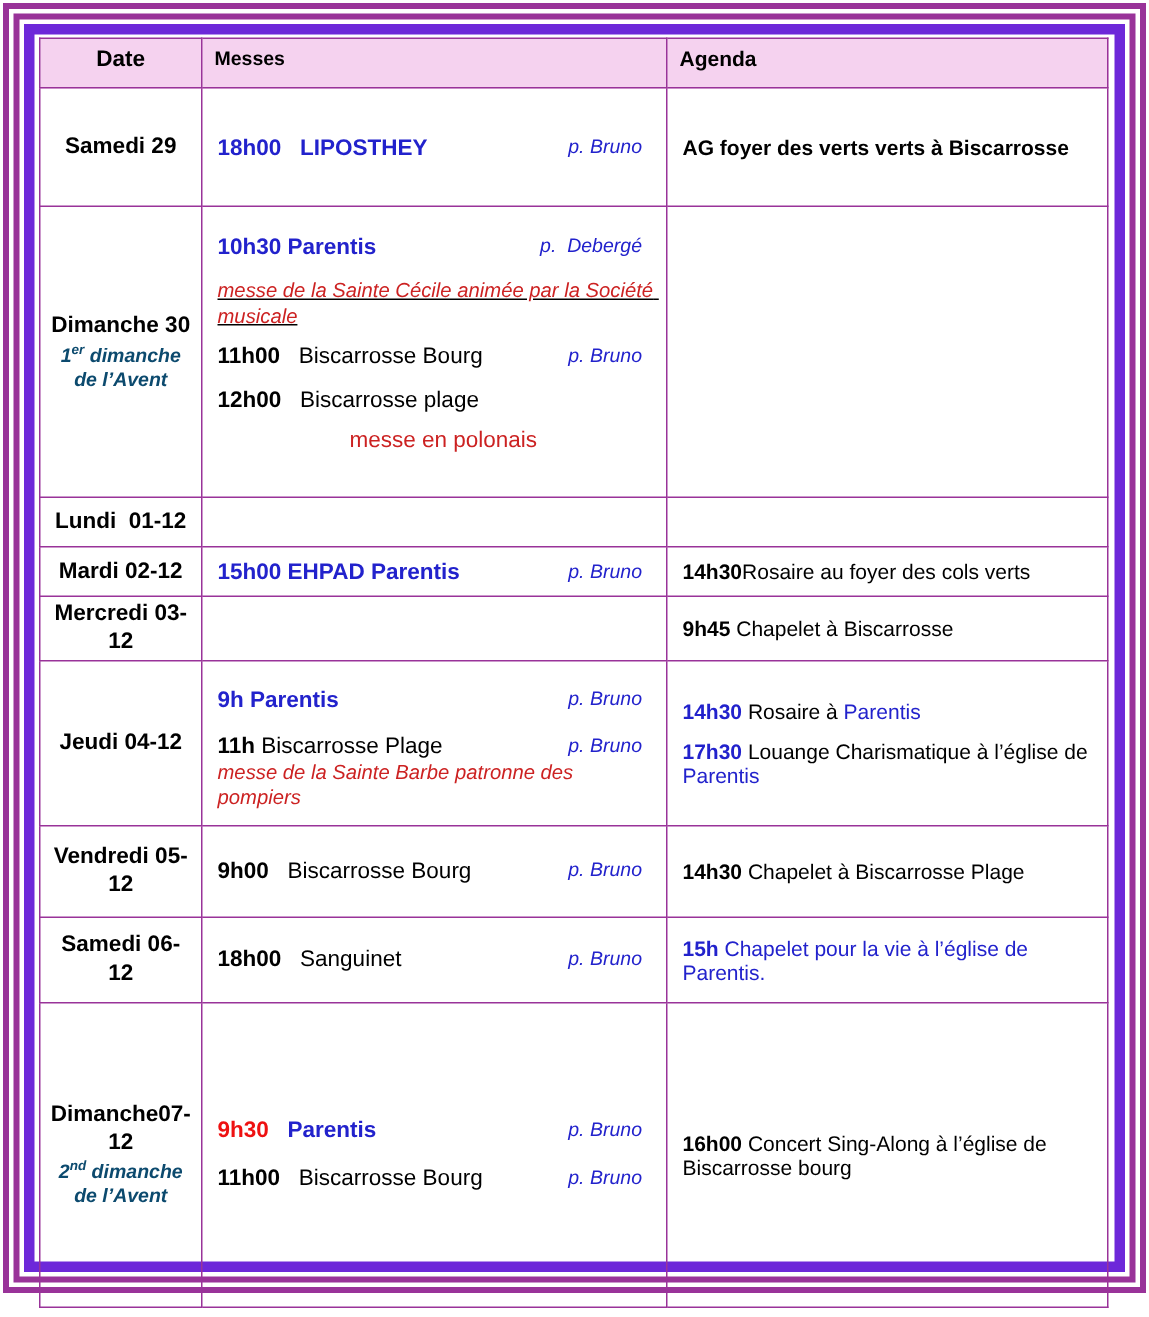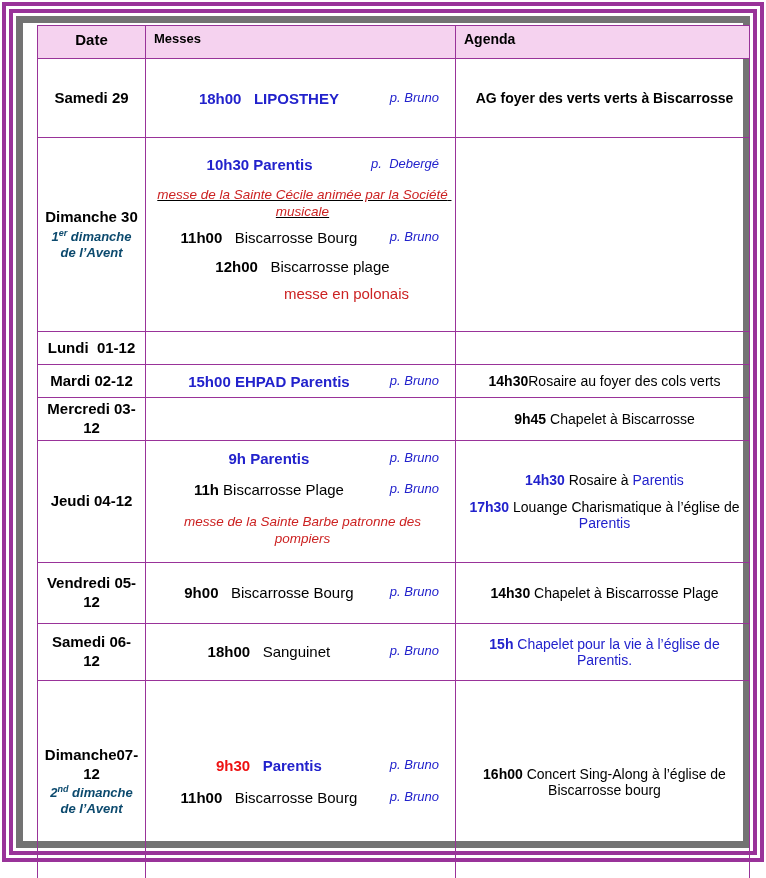--- a/index.html
+++ b/index.html
@@ -1,39 +1,39 @@
 <!DOCTYPE html>
 <html><head>
 <meta charset="utf-8">
 <style>
   html,body{margin:0;padding:0;background:#fff;}
   body{width:766px;height:878px;font-family:"Liberation Sans","DejaVu Sans",sans-serif;box-sizing:border-box;}
   
   .frame-outer{margin:2px;border:4px solid #993399;padding:3px;height:860px;box-sizing:border-box;}
   .frame-mid{border:4px solid #993399;padding:3px;height:100%;box-sizing:border-box;}
-  .frame-inner{border:7px solid #737373;padding:2px 14px;height:100%;box-sizing:border-box;}
+  .frame-inner{border:7px solid #6d28d9;padding:2px 3px;height:100%;box-sizing:border-box;}
   table{border-collapse:collapse;width:712px;table-layout:fixed;}
   td,th{border:1px solid #993399;vertical-align:middle;padding:2px 6px;box-sizing:border-box;}
   col.c-date{width:108px;}
   col.c-messes{width:310px;}
   col.c-agenda{width:294px;}
   
   thead th{background:#F5D2EF;color:#000;text-align:left;vertical-align:top;padding-top:5px;height:33px;}
   th.h-date{text-align:center;font-size:15px;}
   th.h-messes{font-size:13px;padding-left:8px;}
   th.h-agenda{font-size:14px;padding-left:8px;}
   
   .date-cell{text-align:center;}
   .date-main{font-weight:bold;font-size:15px;color:#000;line-height:1.25;white-space:pre-wrap;}
   .date-sub{font-weight:bold;font-style:italic;font-size:13px;color:#0c4a6e;line-height:1.2;margin-top:1px;}
   .date-sub sup{font-size:9px;}
   
   .messes-cell{font-size:15px;padding-left:10px;}
   .agenda-cell{font-size:14px;padding-left:10px;}
-  .line,.aline{display:flex;justify-content:space-between;align-items:flex-start;text-align:center;}
+  .line,.aline{display:flex;justify-content:space-between;align-items:flex-start;}
   .segs{white-space:pre-wrap;flex:1;}
   .priest{color:#2222CC;font-style:italic;font-size:13px;white-space:pre;padding-right:10px;margin-left:8px;}
   .kb{color:#000;font-weight:bold;}
   .k{color:#000;}
   .bb{color:#2222CC;font-weight:bold;}
   .b{color:#2222CC;}
   .ri{color:#CC2222;font-style:italic;font-size:13.5px;}
   .r{color:#CC2222;}
   .rb{color:#EE1111;font-weight:bold;}
   
@@ -48,21 +48,21 @@
   tr.r8 td{height:203px;}
   
   .line{margin:4px 0;}
   .aline{margin:6px 0;}
   tr.r1 .messes-cell{vertical-align:top;padding-top:12px;}
   tr.r1 .line{margin:6px 0 12px;}
   tr.r1 .line.note{margin:0 0 10px;max-width:300px;text-decoration:underline;}
   tr.r1 .line.tight{margin:-2px 0 0;}
   tr.r5 .line{margin:7px 0;}
   tr.r5 .line.mid{margin:14px 0 0;}
-  tr.r5 .line.tight{margin:14px;}
+  tr.r5 .line.tight{margin:0;}
   tr.r5 .aline{margin:11px 0;}
   tr.r8 .line{margin:15px 0;}
 </style>
 </head>
 <body>
 
 <div class="frame-outer">
   <div class="frame-mid">
     <div class="frame-inner">
       <table>

